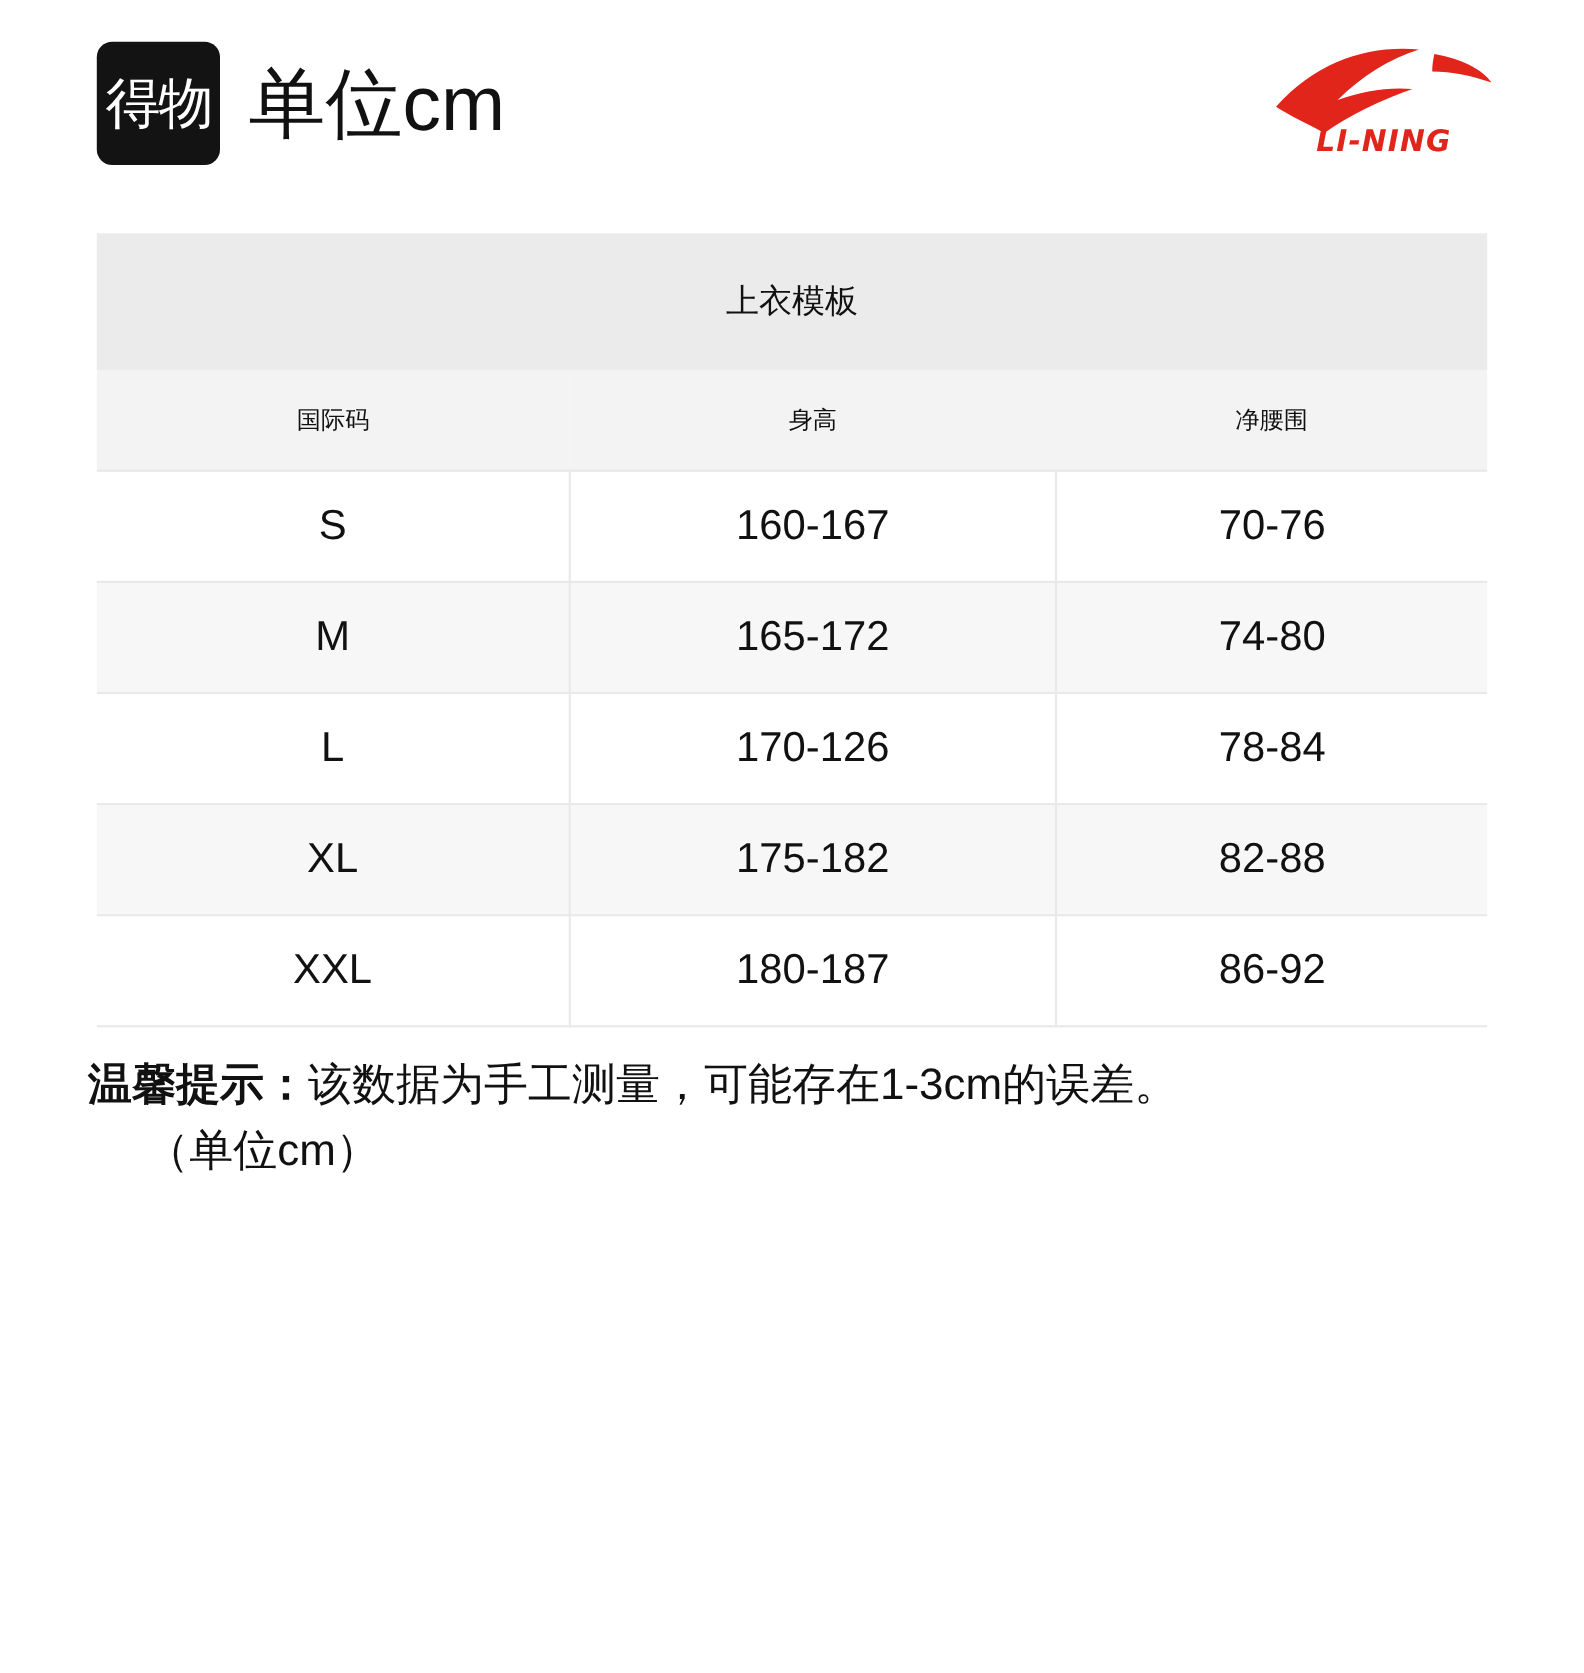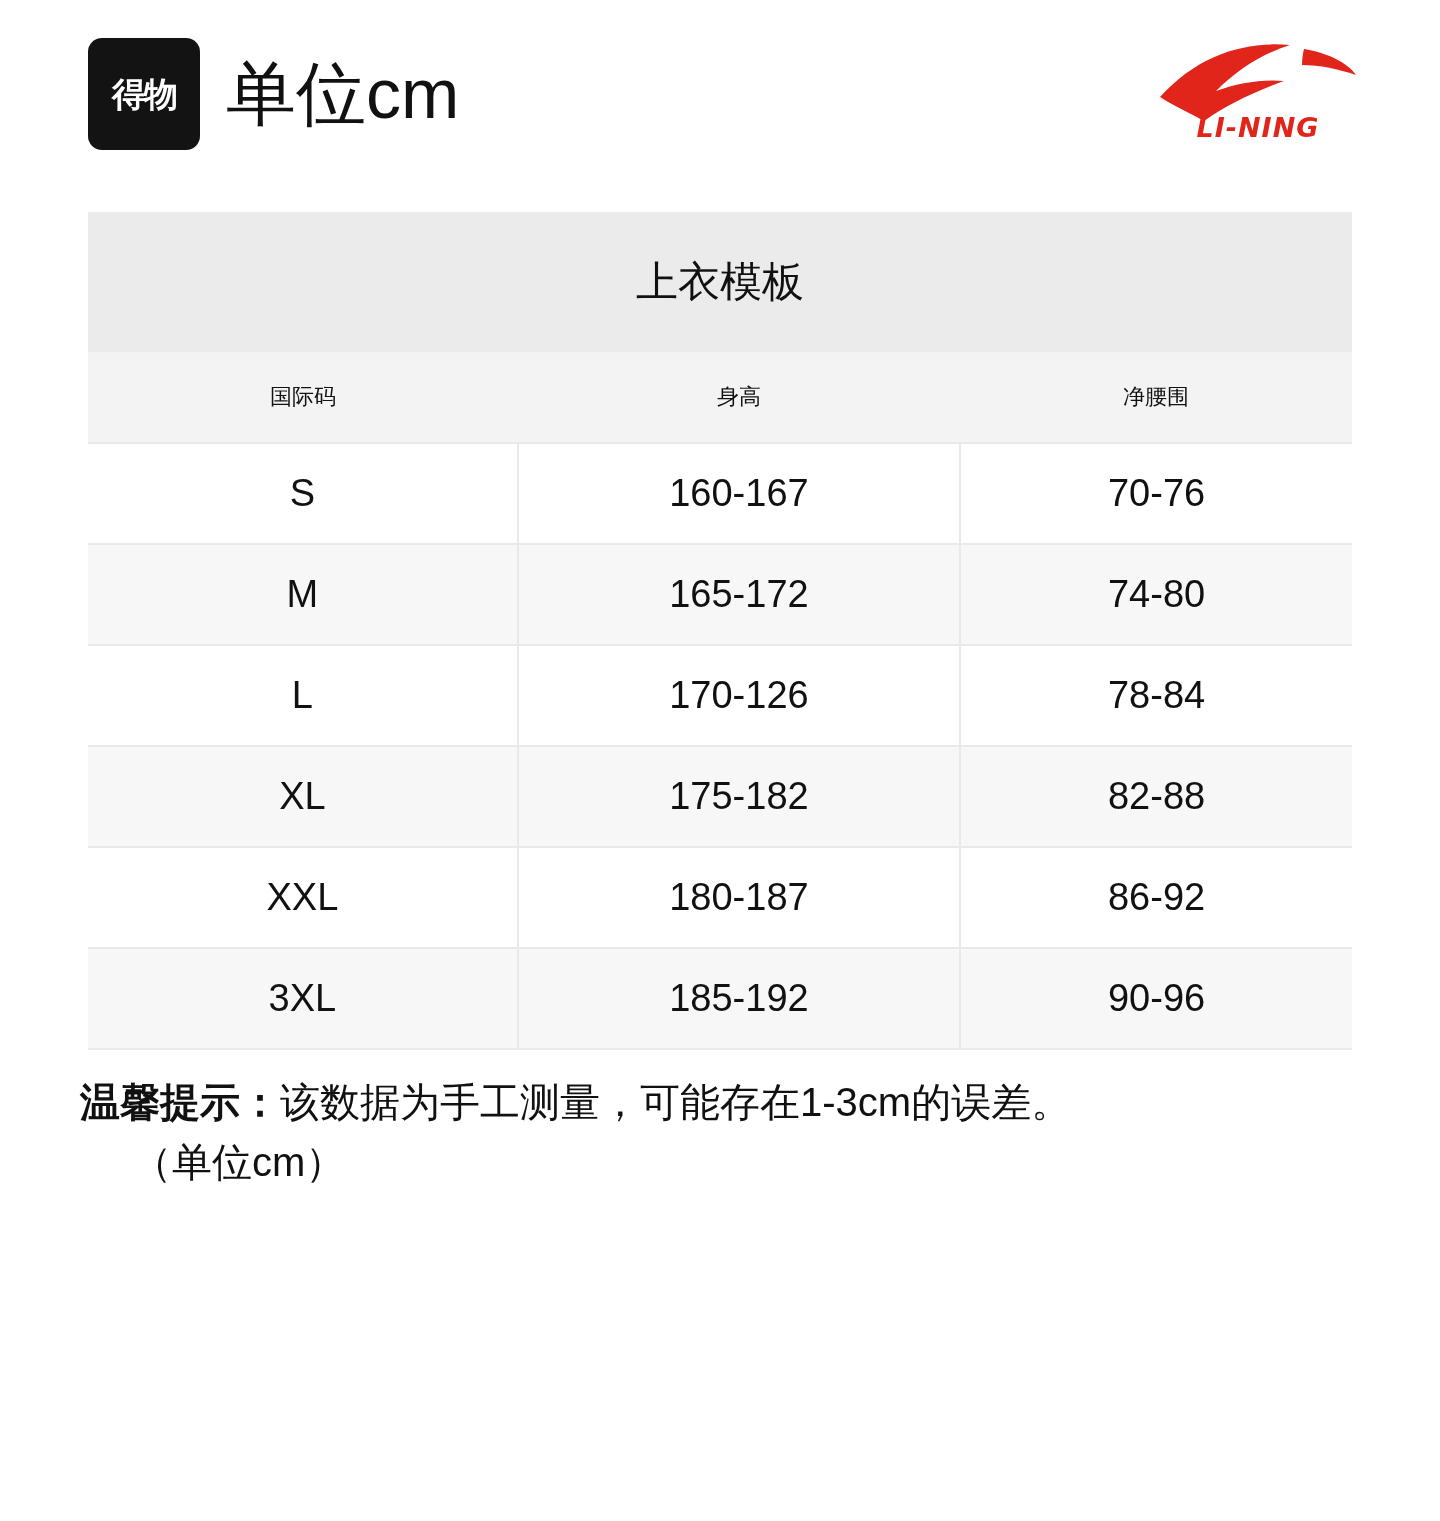--- a/index.html
+++ b/index.html
@@ -35,22 +35,22 @@
     height: 112px;
     background: #131313;
     border-radius: 14px;
     display: flex;
     align-items: center;
     justify-content: center;
     flex: 0 0 auto;
   }
   .brand-badge .badge-text {
     color: #ffffff;
-    font-size: 34px;
-    font-weight: 700;
+    font-size: 50px;
+    font-weight: 400;
     letter-spacing: -2px;
     line-height: 1;
     font-family: "DejaVu Sans", "Liberation Sans", sans-serif;
   }
   .page-title {
     font-size: 70px;
     font-weight: 400;
     margin-left: 26px;
     line-height: 1;
     color: #111111;
@@ -72,21 +72,21 @@
     margin: 52px 88px 0 88px;
     width: calc(1440px - 176px);
   }
   table {
     width: 100%;
     border-collapse: collapse;
     table-layout: fixed;
   }
   caption, .tbl-title {
     background: #ebebeb;
-    font-size: 42px;
+    font-size: 30px;
     text-align: center;
     padding: 42px 0;
     color: #111111;
     font-weight: 400;
   }
   thead td {
     background: #f3f3f3;
     font-size: 22px;
     text-align: center;
     padding: 30px 0;
@@ -171,25 +171,20 @@
         <tr>
           <td class="c1 col-sep">XL</td>
           <td class="c2 col-sep">175-182</td>
           <td class="c3">82-88</td>
         </tr>
         <tr>
           <td class="c1 col-sep">XXL</td>
           <td class="c2 col-sep">180-187</td>
           <td class="c3">86-92</td>
         </tr>
-        <tr>
-          <td class="c1 col-sep">3XL</td>
-          <td class="c2 col-sep">185-192</td>
-          <td class="c3">90-96</td>
-        </tr>
       </tbody>
     </table>
   </div>
 
   <div class="note">
     <div>
       <b>温馨提示：</b><span>该数据为手工测量，可能存在1-3cm的误差。</span>
     </div>
     <div class="note-line2">（单位cm）</div>
   </div>

